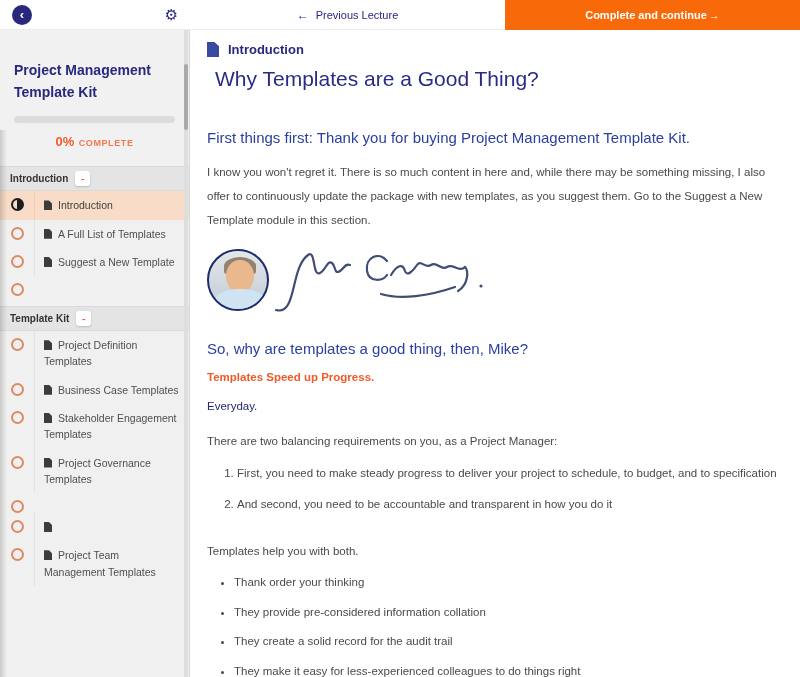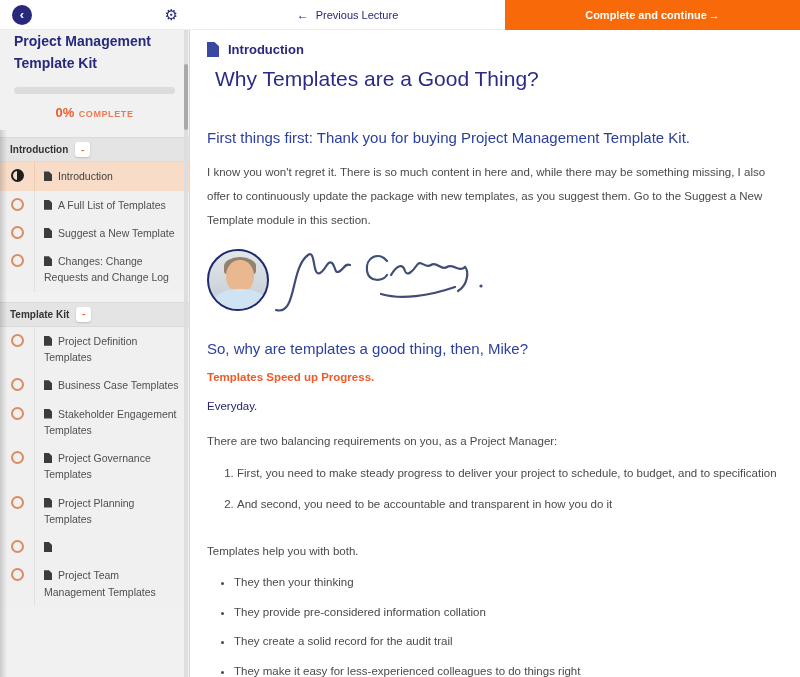--- a/index.html
+++ b/index.html
@@ -26,21 +26,21 @@
 
   
   .sidebar { width:190px; flex:0 0 190px; background:#f1f1f2; border-right:1px solid #d8d8d8;
     position:relative; overflow:hidden; }
   .sidebar::after { content:''; position:absolute; left:0; top:100px; bottom:0; width:7px;
     background:linear-gradient(to right, rgba(0,0,0,0.16), rgba(0,0,0,0)); pointer-events:none; }
   .sb-track { position:absolute; top:0; right:1px; width:4px; height:100%; background:#dedede; }
   .sb-thumb { position:absolute; top:34px; right:1px; width:4px; height:66px;
     background:#a9a9a9; border-radius:2px; cursor:pointer; z-index:3; }
 
-  .sb-head { padding:1px 14px 4px; }
+  .sb-head { padding:30px 14px 4px; }
   .sb-title { color:#28287d; font-size:14px; font-weight:700; line-height:1.55; }
   .progress-track { margin:13px 0 9px; height:7px; border-radius:4px; background:#dcdcdc; }
   .progress-label { text-align:center; margin-bottom:12px; }
   .progress-pct { font-size:13px; font-weight:700; color:#ee5a2b; }
   .progress-word { font-size:9px; letter-spacing:0.6px; color:#ef7a52; font-weight:700; }
 
   .section-header { height:25px; background:#e4e4e5; border-top:1px solid #dadada;
     border-bottom:1px solid #dadada; display:flex; align-items:center; gap:7px; padding:0 10px; }
   .section-title { font-size:10px; font-weight:700; color:#333; }
   .toggle { width:15px; height:15px; background:#fff; border-radius:3px; color:#e2572b;
@@ -142,21 +142,20 @@
     <div class="item">
       <span class="status">
           <span class="circle-icon"></span>
         </span>
       <span class="text"><span class="doc-icon"></span><span>Suggest a New Template</span></span>
     </div>
     <div class="item">
       <span class="status">
           <span class="circle-icon"></span>
         </span>
-      <span class="text"><span class="doc-icon"></span><span>Changes: Change Requests and Change Log</span></span>
     </div>
 
     <div class="section-gap"></div>
 
     <div class="section-header">
       <span class="section-title">Template Kit</span>
       <span class="toggle">-</span>
     </div>
     <div class="item">
       <span class="status">
@@ -179,21 +178,20 @@
     <div class="item">
       <span class="status">
           <span class="circle-icon"></span>
         </span>
       <span class="text"><span class="doc-icon"></span><span>Project Governance Templates</span></span>
     </div>
     <div class="item">
       <span class="status">
           <span class="circle-icon"></span>
         </span>
-      <span class="text"><span class="doc-icon"></span><span>Project Planning Templates</span></span>
     </div>
     <div class="item">
       <span class="status">
           <span class="circle-icon"></span>
         </span>
       <span class="text"><span class="doc-icon"></span></span>
     </div>
     <div class="item">
       <span class="status">
           <span class="circle-icon"></span>
@@ -246,20 +244,20 @@
     <p class="body-text">There are two balancing requirements on you, as a Project Manager:</p>
 
     <ol class="num-list">
       <li>First, you need to make steady progress to deliver your project to schedule, to budget, and to specification</li>
       <li>And second, you need to be accountable and transparent in how you do it</li>
     </ol>
 
     <p class="body-text para-both">Templates help you with both.</p>
 
     <ul class="dot-list">
-      <li>They then your thinking</li>
+      <li>Thank order your thinking</li>
       <li>They provide pre-considered information collation</li>
       <li>They create a solid record for the audit trail</li>
       <li>They make it easy for less-experienced colleagues to do things right</li>
     </ul>
 
   </div>
 </div>
 
 </body></html>

